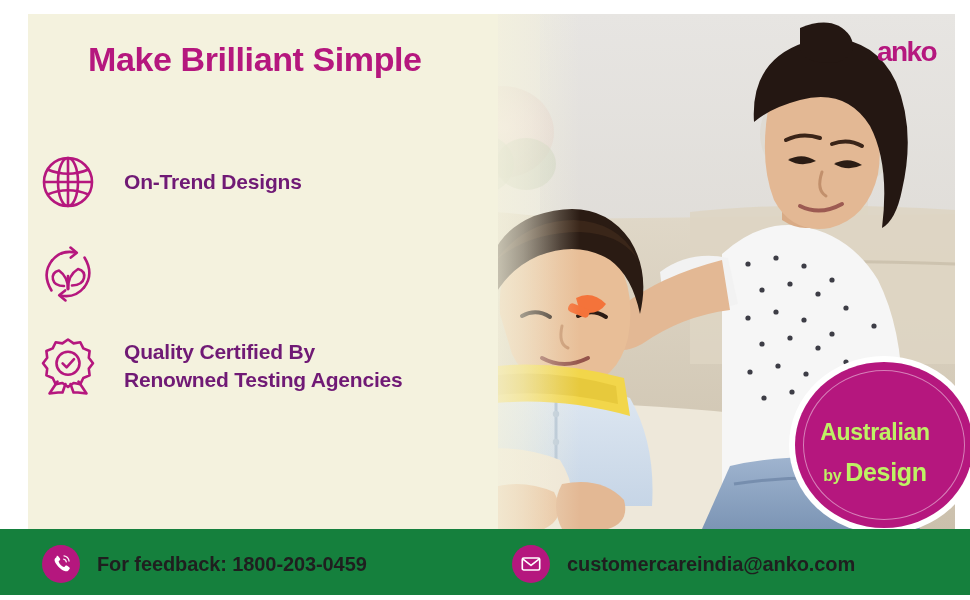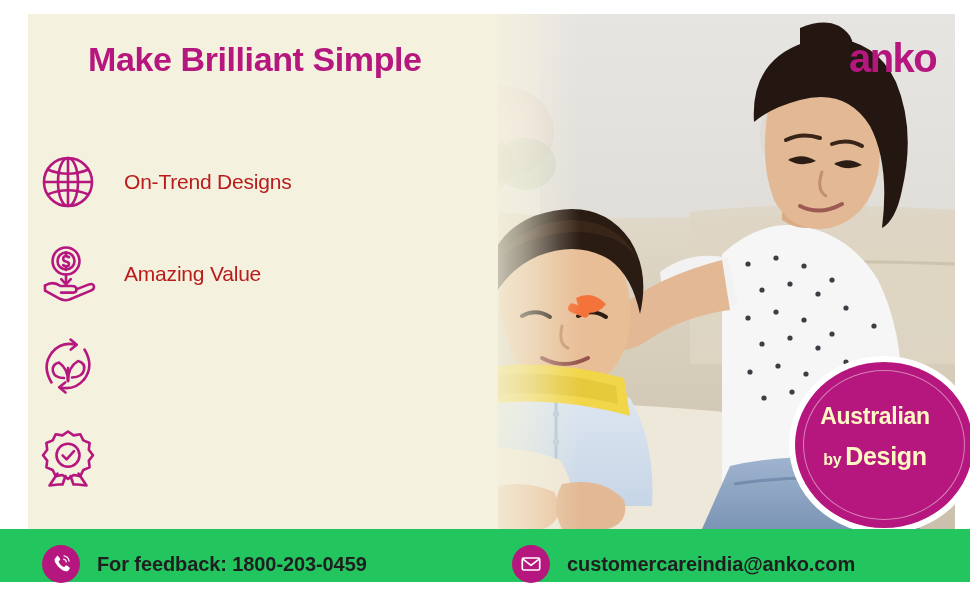--- a/index.html
+++ b/index.html
@@ -63,21 +63,21 @@
     color: #b5177e;
     white-space: nowrap;
     margin-left: 40px;
   }
 
   
   .logo {
     position: absolute;
     right: 34px;
     top: 38px;
-    font-size: 40px;
+    font-size: 28px;
     font-weight: bold;
     letter-spacing: -1.6px;
     color: #b5177e;
     line-height: 1;
   }
 
   
   .features {
     position: absolute;
     left: 36px;
@@ -95,22 +95,22 @@
     min-width: 64px;
     height: 64px;
     display: flex;
     align-items: center;
     justify-content: center;
   }
   .feature-icon svg { display: block; }
   .feature-label {
     margin-left: 24px;
     font-size: 21px;
-    font-weight: 400;
-    color: #b91c1c;
+    font-weight: 700;
+    color: #701a75;
     line-height: 1.32;
     letter-spacing: -0.2px;
     white-space: pre-line;
   }
 
   
   .badge {
     position: absolute;
     left: 795px;
     top: 362px;
@@ -127,24 +127,24 @@
     top: 8px;
     right: 8px;
     bottom: 8px;
     border-radius: 50%;
     border: 1px solid rgba(255,255,255,0.45);
     box-sizing: border-box;
   }
   .badge-text {
     position: absolute;
     left: 0;
-    top: 42px;
+    top: 58px;
     width: 160px;
     text-align: center;
-    color: #fef9c3;
+    color: #bef264;
   }
   .badge-line1 {
     font-size: 23px;
     font-weight: bold;
     letter-spacing: -0.3px;
     line-height: 1.08;
   }
   .badge-line2 {
     font-size: 25px;
     font-weight: bold;
@@ -158,22 +158,22 @@
     margin-right: 4px;
     vertical-align: baseline;
   }
 
   
   .footer {
     position: absolute;
     left: 0;
     top: 529px;
     width: 970px;
-    height: 53px;
-    background: #22c55e;
+    height: 66px;
+    background: #15803d;
   }
   .contact {
     position: absolute;
     display: flex;
     align-items: center;
     top: 16px;
   }
   .contact-phone { left: 42px; }
   .contact-email { left: 512px; text-align: right; }
   .contact-badge {
@@ -358,36 +358,20 @@
           <ellipse cx="29" cy="29" rx="10" ry="24"></ellipse>
           <line x1="29" y1="5" x2="29" y2="53"></line>
           <line x1="5" y1="29" x2="53" y2="29"></line>
           <path d="M8.5 16.5 Q 29 25 49.5 16.5"></path>
           <path d="M8.5 41.5 Q 29 33 49.5 41.5"></path>
         </svg>
       </span>
       <span class="feature-label">On-Trend Designs</span>
     </div>
 
-    <div class="feature-row">
-      <span class="feature-icon">
-        <svg width="58" height="58" viewBox="0 0 58 58" fill="none" stroke="#b5177e" stroke-width="2.6" stroke-linecap="round" stroke-linejoin="round">
-          <circle cx="27" cy="16" r="13.5"></circle>
-          <circle cx="27" cy="16" r="8.5"></circle>
-          <path d="M30 12.2 Q 24.5 9.6 24.2 13.4 Q 24 16 27 16.6 Q 30.2 17.3 29.9 19.6 Q 29.6 22.6 24.2 20.2"></path>
-          <line x1="27" y1="7.2" x2="27" y2="9.6"></line>
-          <line x1="27" y1="22.6" x2="27" y2="25"></line>
-          <path d="M27 29.5 L 27 38.5"></path>
-          <path d="M22.2 34.2 L 27 39.4 L 31.8 34.2"></path>
-          <path d="M6 40.5 Q 14 35.5 21.5 41 L 33 41 Q 37.5 41 37.5 44.4 Q 37.5 47.6 33 47.6 L 22 47.6"></path>
-          <path d="M37.2 44.4 L 50 39.4 Q 54.6 38 55 41.8 Q 55.2 44.2 51.8 45.6 L 30.5 54.5 Q 25 56.4 19.6 53.2 L 6 45.6 L 6 40.5"></path>
-        </svg>
-      </span>
-      <span class="feature-label">Amazing Value</span>
-    </div>
 
     <div class="feature-row">
       <span class="feature-icon">
         <svg width="58" height="58" viewBox="0 0 58 58" fill="none" stroke="#b5177e" stroke-width="2.6" stroke-linecap="round" stroke-linejoin="round">
           <path d="M13 15.5 Q 22 4.5 36.5 7.5"></path>
           <path d="M31.5 2.6 L 37.8 7.7 L 31.8 12.6"></path>
           <path d="M45 42.5 Q 36 53.5 21.5 50.5"></path>
           <path d="M26.5 55.4 L 20.2 50.3 L 26.2 45.4"></path>
           <path d="M13 15.5 Q 2.5 29 12.5 45.5"></path>
           <path d="M45 42.5 Q 55.5 29 45.5 12.5"></path>
@@ -401,20 +385,22 @@
     <div class="feature-row">
       <span class="feature-icon">
         <svg width="60" height="60" viewBox="0 0 60 60" fill="none" stroke="#b5177e" stroke-width="2.6" stroke-linecap="round" stroke-linejoin="round">
           <path d="M30 3.5 L 35.6 7.4 L 42.3 6.3 L 45.3 12.4 L 51.6 15 L 50.8 21.8 L 55 27.2 L 50.8 32.6 L 51.6 39.4 L 45.3 42 L 42.3 48.1 L 35.6 47 L 30 50.9 L 24.4 47 L 17.7 48.1 L 14.7 42 L 8.4 39.4 L 9.2 32.6 L 5 27.2 L 9.2 21.8 L 8.4 15 L 14.7 12.4 L 17.7 6.3 L 24.4 7.4 Z"></path>
           <circle cx="30" cy="27.2" r="11.5"></circle>
           <path d="M24.6 27.4 L 28.6 31.4 L 36 23.2"></path>
           <path d="M19.5 45.5 L 11.5 57.5 L 20 56.5 L 24.5 56.5 L 27.5 48"></path>
           <path d="M40.5 45.5 L 48.5 57.5 L 40 56.5 L 35.5 56.5 L 32.5 48"></path>
         </svg>
       </span>
+      <span class="feature-label">Quality Certified By
+Renowned Testing Agencies</span>
     </div>
 
   </div>
 
   <div class="badge">
     <span class="badge-ring"></span>
     <div class="badge-text">
       <div class="badge-line1">Australian</div>
       <div class="badge-line2">
         <span class="badge-by">by</span><span>Design</span>

